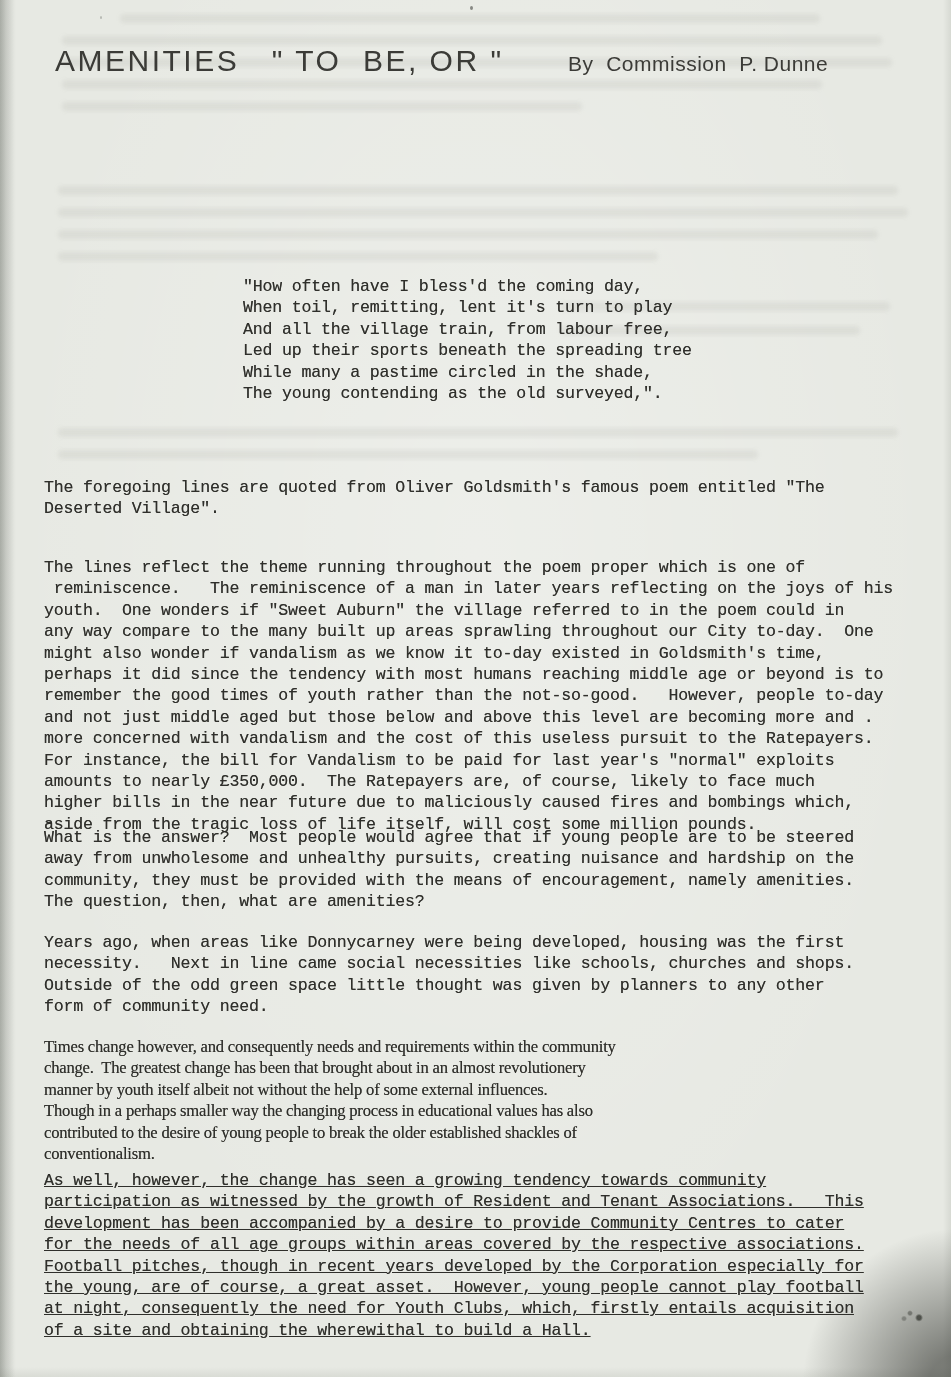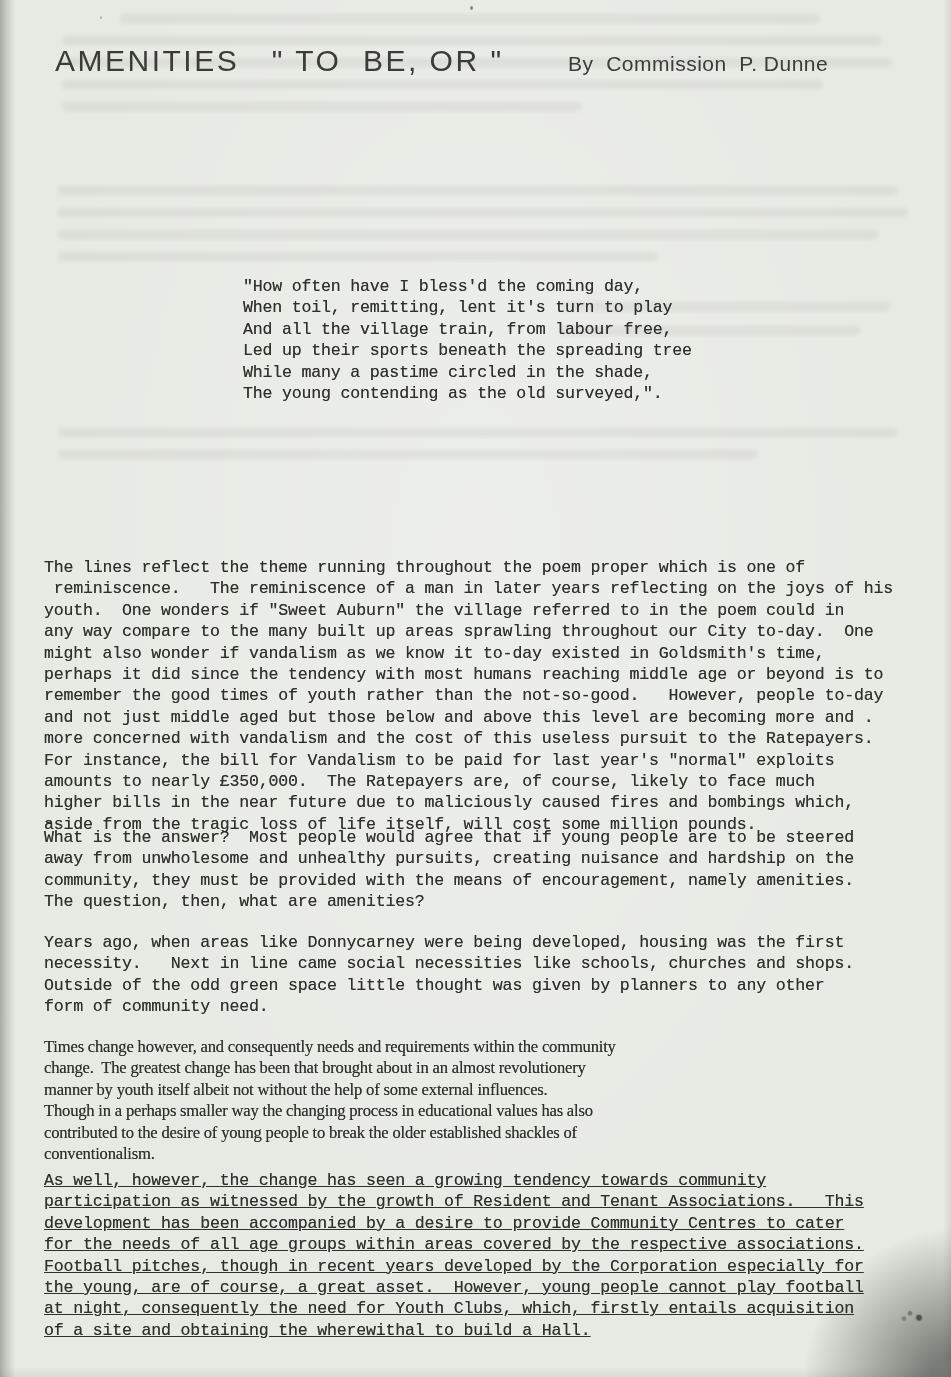--- a/index.html
+++ b/index.html
@@ -100,20 +100,22 @@
   <div class="masthead-title">AMENITIES   " TO  BE, OR "</div>
   <div class="masthead-byline">By  Commission  P. Dunne</div>
 
   <div class="mono-block poem">"How often have I bless'd the coming day,
 When toil, remitting, lent it's turn to play
 And all the village train, from labour free,
 Led up their sports beneath the spreading tree
 While many a pastime circled in the shade,
 The young contending as the old surveyed,".</div>
 
+  <div class="mono-block p1">The foregoing lines are quoted from Oliver Goldsmith's famous poem entitled "The
+Deserted Village".</div>
   <div class="mono-block p2">The lines reflect the theme running throughout the poem proper which is one of
  reminiscence.   The reminiscence of a man in later years reflecting on the joys of his
 youth.  One wonders if "Sweet Auburn" the village referred to in the poem could in
 any way compare to the many built up areas sprawling throughout our City to-day.  One
 might also wonder if vandalism as we know it to-day existed in Goldsmith's time,
 perhaps it did since the tendency with most humans reaching middle age or beyond is to
 remember the good times of youth rather than the not-so-good.   However, people to-day
 and not just middle aged but those below and above this level are becoming more and .
 more concerned with vandalism and the cost of this useless pursuit to the Ratepayers.
 For instance, the bill for Vandalism to be paid for last year's "normal" exploits

